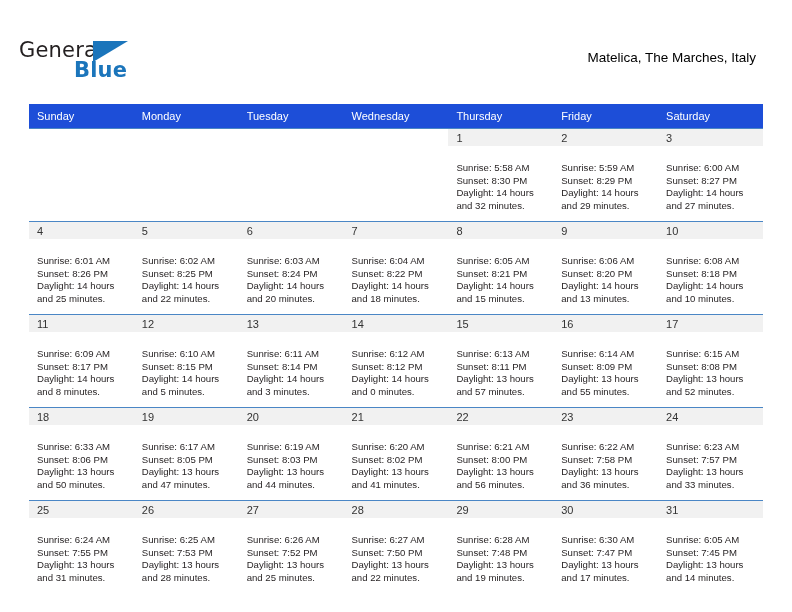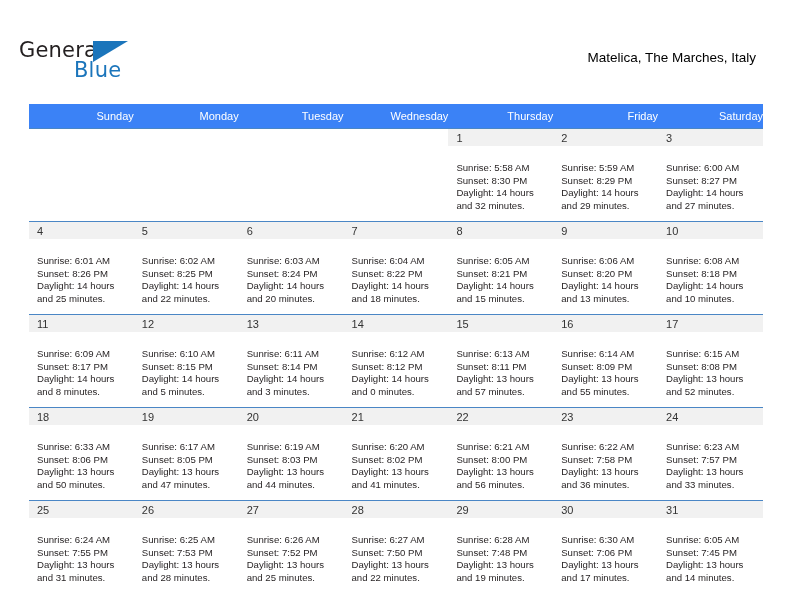--- a/index.html
+++ b/index.html
@@ -47,21 +47,21 @@
     font-weight: 400;
   }
   .brand-blue {
     position: absolute;
     left: 55px;
     top: 20px;
     font-size: 21px;
     letter-spacing: 0.2px;
     color: #1b75bb;
     font-family: "DejaVu Sans", sans-serif;
-    font-weight: 400;
+    font-weight: 700;
   }
   .brand-tri {
     position: absolute;
     left: 74px;
     top: 3px;
     width: 0;
     height: 0;
     border-left: 35px solid #1b75bb;
     border-bottom: 21px solid transparent;
   }
@@ -91,25 +91,25 @@
   
   .cal {
     position: absolute;
     left: 29px;
     top: 104px;
     width: 734px;
     border-collapse: collapse;
     table-layout: fixed;
   }
   .cal th {
-    background: #3b82f6;
+    background: #1d4ed8;
     color: #ffffff;
     font-size: 11px;
     font-weight: 400;
-    text-align: right;
+    text-align: left;
     padding: 6px 0 6px 8px;
     height: 19px;
     border: none;
     box-sizing: border-box;
   }
   .cal td {
     vertical-align: top;
     height: 88px;
     padding: 0;
     border: none;
@@ -555,21 +555,21 @@
                 <div>Daylight: 13 hours</div>
                 <div>and 19 minutes.</div>
               </div>
             </div>
           </td>
           <td>
             <div class="cell-inner">
               <div class="daynum-bar">30</div>
               <div class="cell-body">
                 <div>Sunrise: 6:30 AM</div>
-                <div>Sunset: 7:06 PM</div>
+                <div>Sunset: 7:47 PM</div>
                 <div>Daylight: 13 hours</div>
                 <div>and 17 minutes.</div>
               </div>
             </div>
           </td>
           <td>
             <div class="cell-inner">
               <div class="daynum-bar">31</div>
               <div class="cell-body">
                 <div>Sunrise: 6:05 AM</div>

